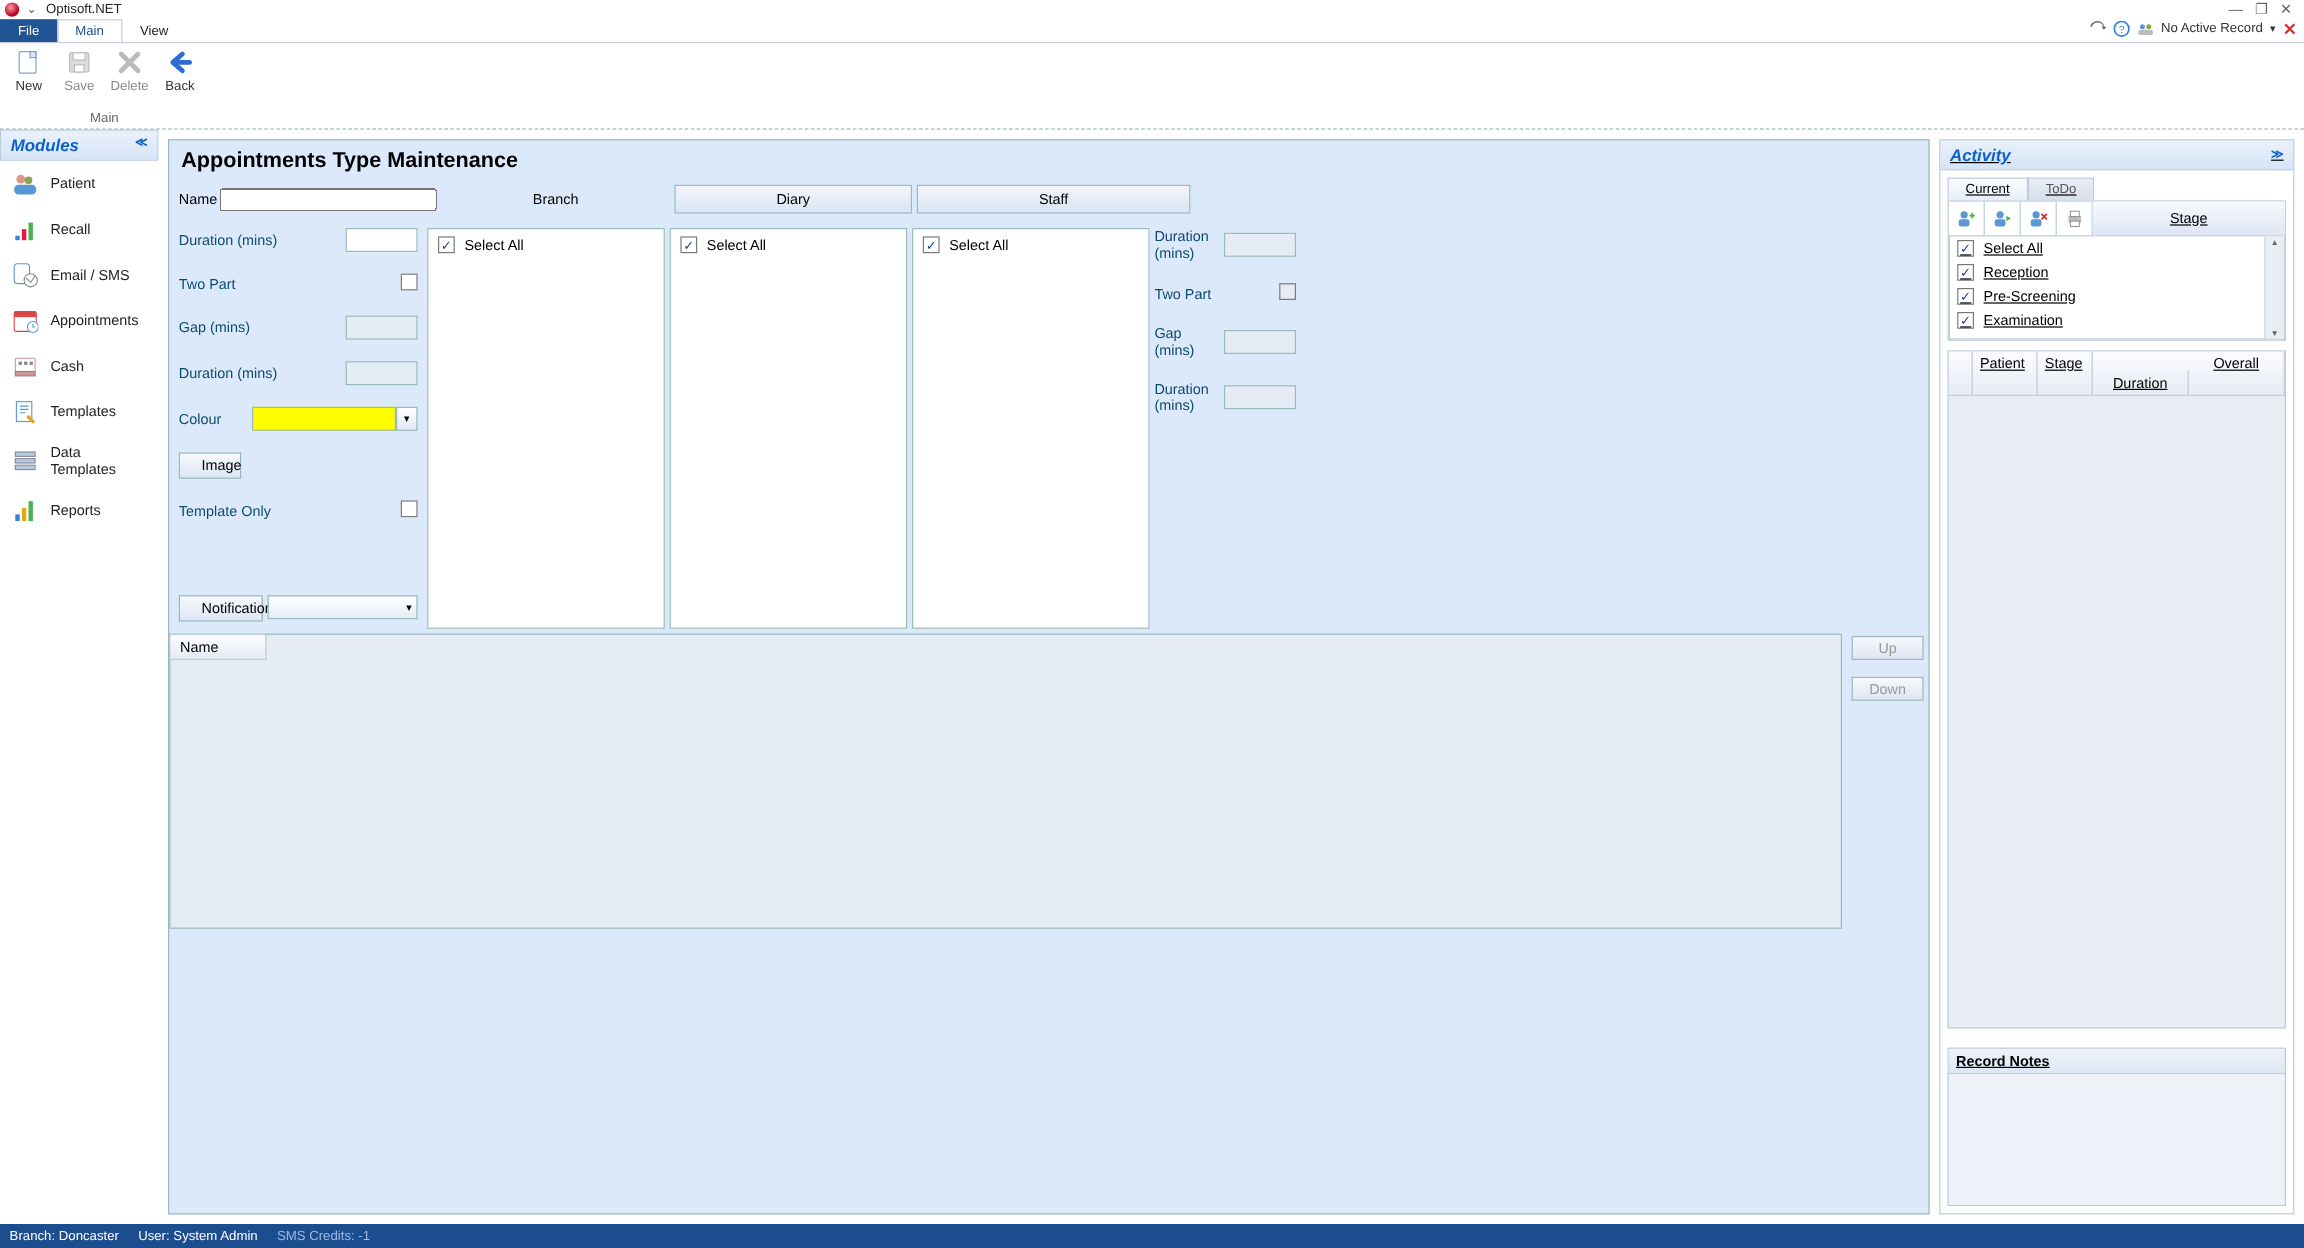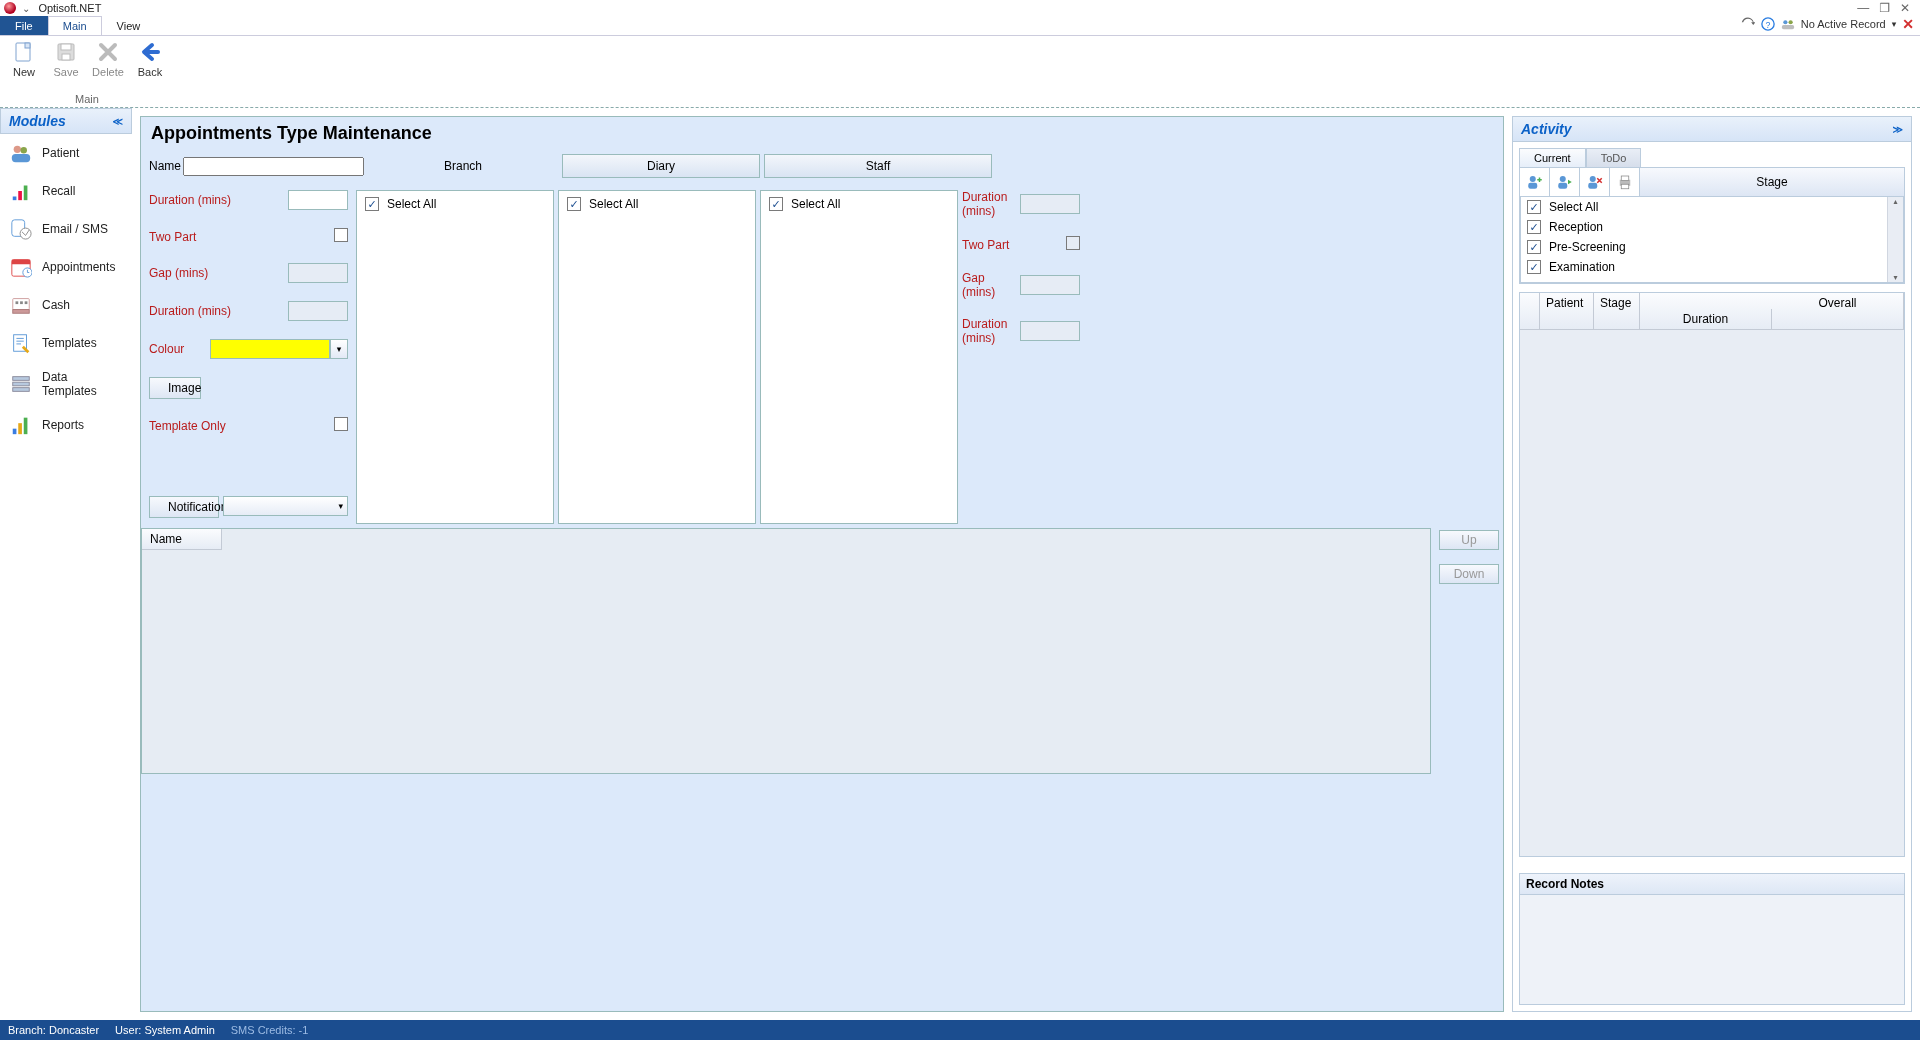--- a/index.html
+++ b/index.html
@@ -29,35 +29,35 @@
   .ribbon-btn { display:flex; flex-direction:column; align-items:center; width:40px; text-align:center; font-size:11px; color:#888; cursor:pointer; padding-top:2px; }
   .ribbon-btn.enabled { color:#333; }
   .ribbon-btn .big-ico { width:24px; height:24px; display:flex; align-items:center; justify-content:center; margin-bottom:2px; }
   .ribbon-group-label { font-size:11px; color:#666; margin-top:auto; margin-bottom:2px; }
 
   
   .workspace { display:flex; height: calc(1040px - 16px - 20px - 72px - 20px); }
 
   
   .modules { width: 132px; border-right: none; display:flex; flex-direction:column; }
-  .modules-hdr { background: linear-gradient(#e9f1fb,#d6e4f7); color:#0b61c7; font-weight:bold; font-style:italic; padding:4px 8px; border:1px solid #bcd; display:flex; justify-content:space-between; align-items:center; font-size:14px;}
+  .modules-hdr { background: linear-gradient(#e9f1fb,#d6e4f7); color:#0b61c7; font-weight:bold; font-style:italic; padding:4px 8px; border:1px solid #bcd; display:flex; justify-content:space-between; font-size:14px;}
   .modules-hdr .chev { color:#0b61c7; font-style:normal; font-size:10px; }
   .mod-item { display:flex; align-items:center; gap:10px; padding:8px 10px; cursor:pointer; font-size:12px; color:#222; }
   .mod-ico { width:22px; height:22px; display:flex; align-items:center; justify-content:center; }
 
   
   .center { flex:1; padding:8px; display:flex; gap:8px; }
   .form-area { flex:1; background:#dce9fa; border:1px solid #9bb; display:flex; flex-direction:column; }
   .form-columns { display:flex; }
   .colL { width:215px; padding:12px 8px 4px 8px; display:flex; flex-direction:column; }
   .col-list { width:198px; background:#fff; border:1px solid #9bb; margin-top:12px; margin-right:0; }
   .hdr-btn { background:linear-gradient(#f3f6fb,#d9e4f3); border:1px solid #9bb; text-align:center; font-size:12px; padding:4px; margin-bottom:0; }
   .form-title { font-size:18px; font-weight:bold; padding: 6px 10px 10px; color:#000; }
   .form-row { display:flex; align-items:center; margin-bottom:18px; }
-  .form-row label { width:90px; font-size:12px; color:#b91c1c; }
+  .form-row label { width:90px; font-size:12px; color:#0c4a6e; }
   .form-row .inp-sm { width:60px; height:20px; border:1px solid #9bb; background:#fff; margin-left:auto; }
   .form-row .inp-sm.disabled { background:#e6ecf5; }
   .chk { width:14px; height:14px; border:1px solid #7a7a7a; background:#fff; display:inline-flex; align-items:center; justify-content:center; font-size:11px; color:#1b4d8f; }
   .colour-row .swatch { width:120px; height:20px; background:#ffff00; border:1px solid #9bb; display:inline-block; }
   .colour-row .dd { width:18px; height:20px; border:1px solid #9bb; background:linear-gradient(#fff,#e2e9f6); display:inline-flex; align-items:center; justify-content:center; font-size:9px;}
   .btn-3d { background:linear-gradient(#f7f9fd,#dde6f4); border:1px solid #9bb; font-size:12px; padding:3px 18px; text-align:center;}
 
   .select-all-row { padding:6px 8px; border-bottom:none; font-size:12px; display:flex; align-items:center; gap:8px;}
   .colR { width:130px; padding:12px 8px 4px 4px; display:flex; flex-direction:column; }
   .colR .form-row label { width:auto; }
@@ -67,21 +67,21 @@
   .notif-btn { width:70px; }
   .notif-dd { width:130px; height:20px; border:1px solid #9bb; background:linear-gradient(#fff,#e6ecf6); display:flex; align-items:center; justify-content:flex-end; padding-right:4px; font-size:9px;}
 
   .lower-grid-wrap { display:flex; gap:8px; padding:4px 4px 2px 0; }
   .lower-grid { flex:1; border:1px solid #9bb; background:#e6ecf3; height:246px; }
   .lower-grid .gh { background:linear-gradient(#fbfcfe,#e6ecf5); border-bottom:1px solid #c3cad5; padding:3px 8px; font-size:12px; }
   .lower-btns { width:60px; display:flex; flex-direction:column; gap:14px; padding-top:2px;}
   .lower-btns .btn-3d { padding:2px 4px; color:#999; }
 
   
-  .activity { width: 408px; padding:8px 8px 8px 0; display:flex; flex-direction:column; }
+  .activity { width: 304px; padding:8px 8px 8px 0; display:flex; flex-direction:column;text-decoration:underline; }
   .activity-hdr { background: linear-gradient(#e9f1fb,#d6e4f7); color:#0b61c7; font-weight:bold; font-style:italic; padding:4px 8px; border:1px solid #bcd; display:flex; justify-content:space-between; align-items:center; font-size:14px;}
   .activity-inner { border:1px solid #bcd; border-top:none; padding:6px; flex:1; display:flex; flex-direction:column;}
   .tabs { display:flex; }
   .tab { border:1px solid #bcd; border-bottom:none; background:linear-gradient(#fbfcfe,#e6eef9); padding:3px 14px; font-size:11px; cursor:pointer;}
   .tab.inactive { background:linear-gradient(#e9eef6,#d6deeb); color:#555;}
   .act-toolbar { border:1px solid #bcd; display:flex; }
   .act-toolbar .tbtn { width:30px; height:28px; display:flex; align-items:center; justify-content:center; border-right:1px solid #bcd; cursor:pointer; }
   .stage-btn { flex:1; display:flex; align-items:center; justify-content:center; font-size:12px; background:linear-gradient(#f7f9fd,#dde6f4);}
   .stage-list { border:1px solid #bcd; border-top:none; height:86px; position:relative;}
   .stage-list .row { padding:3px 6px; font-size:12px; display:flex; align-items:center; gap:8px;}

